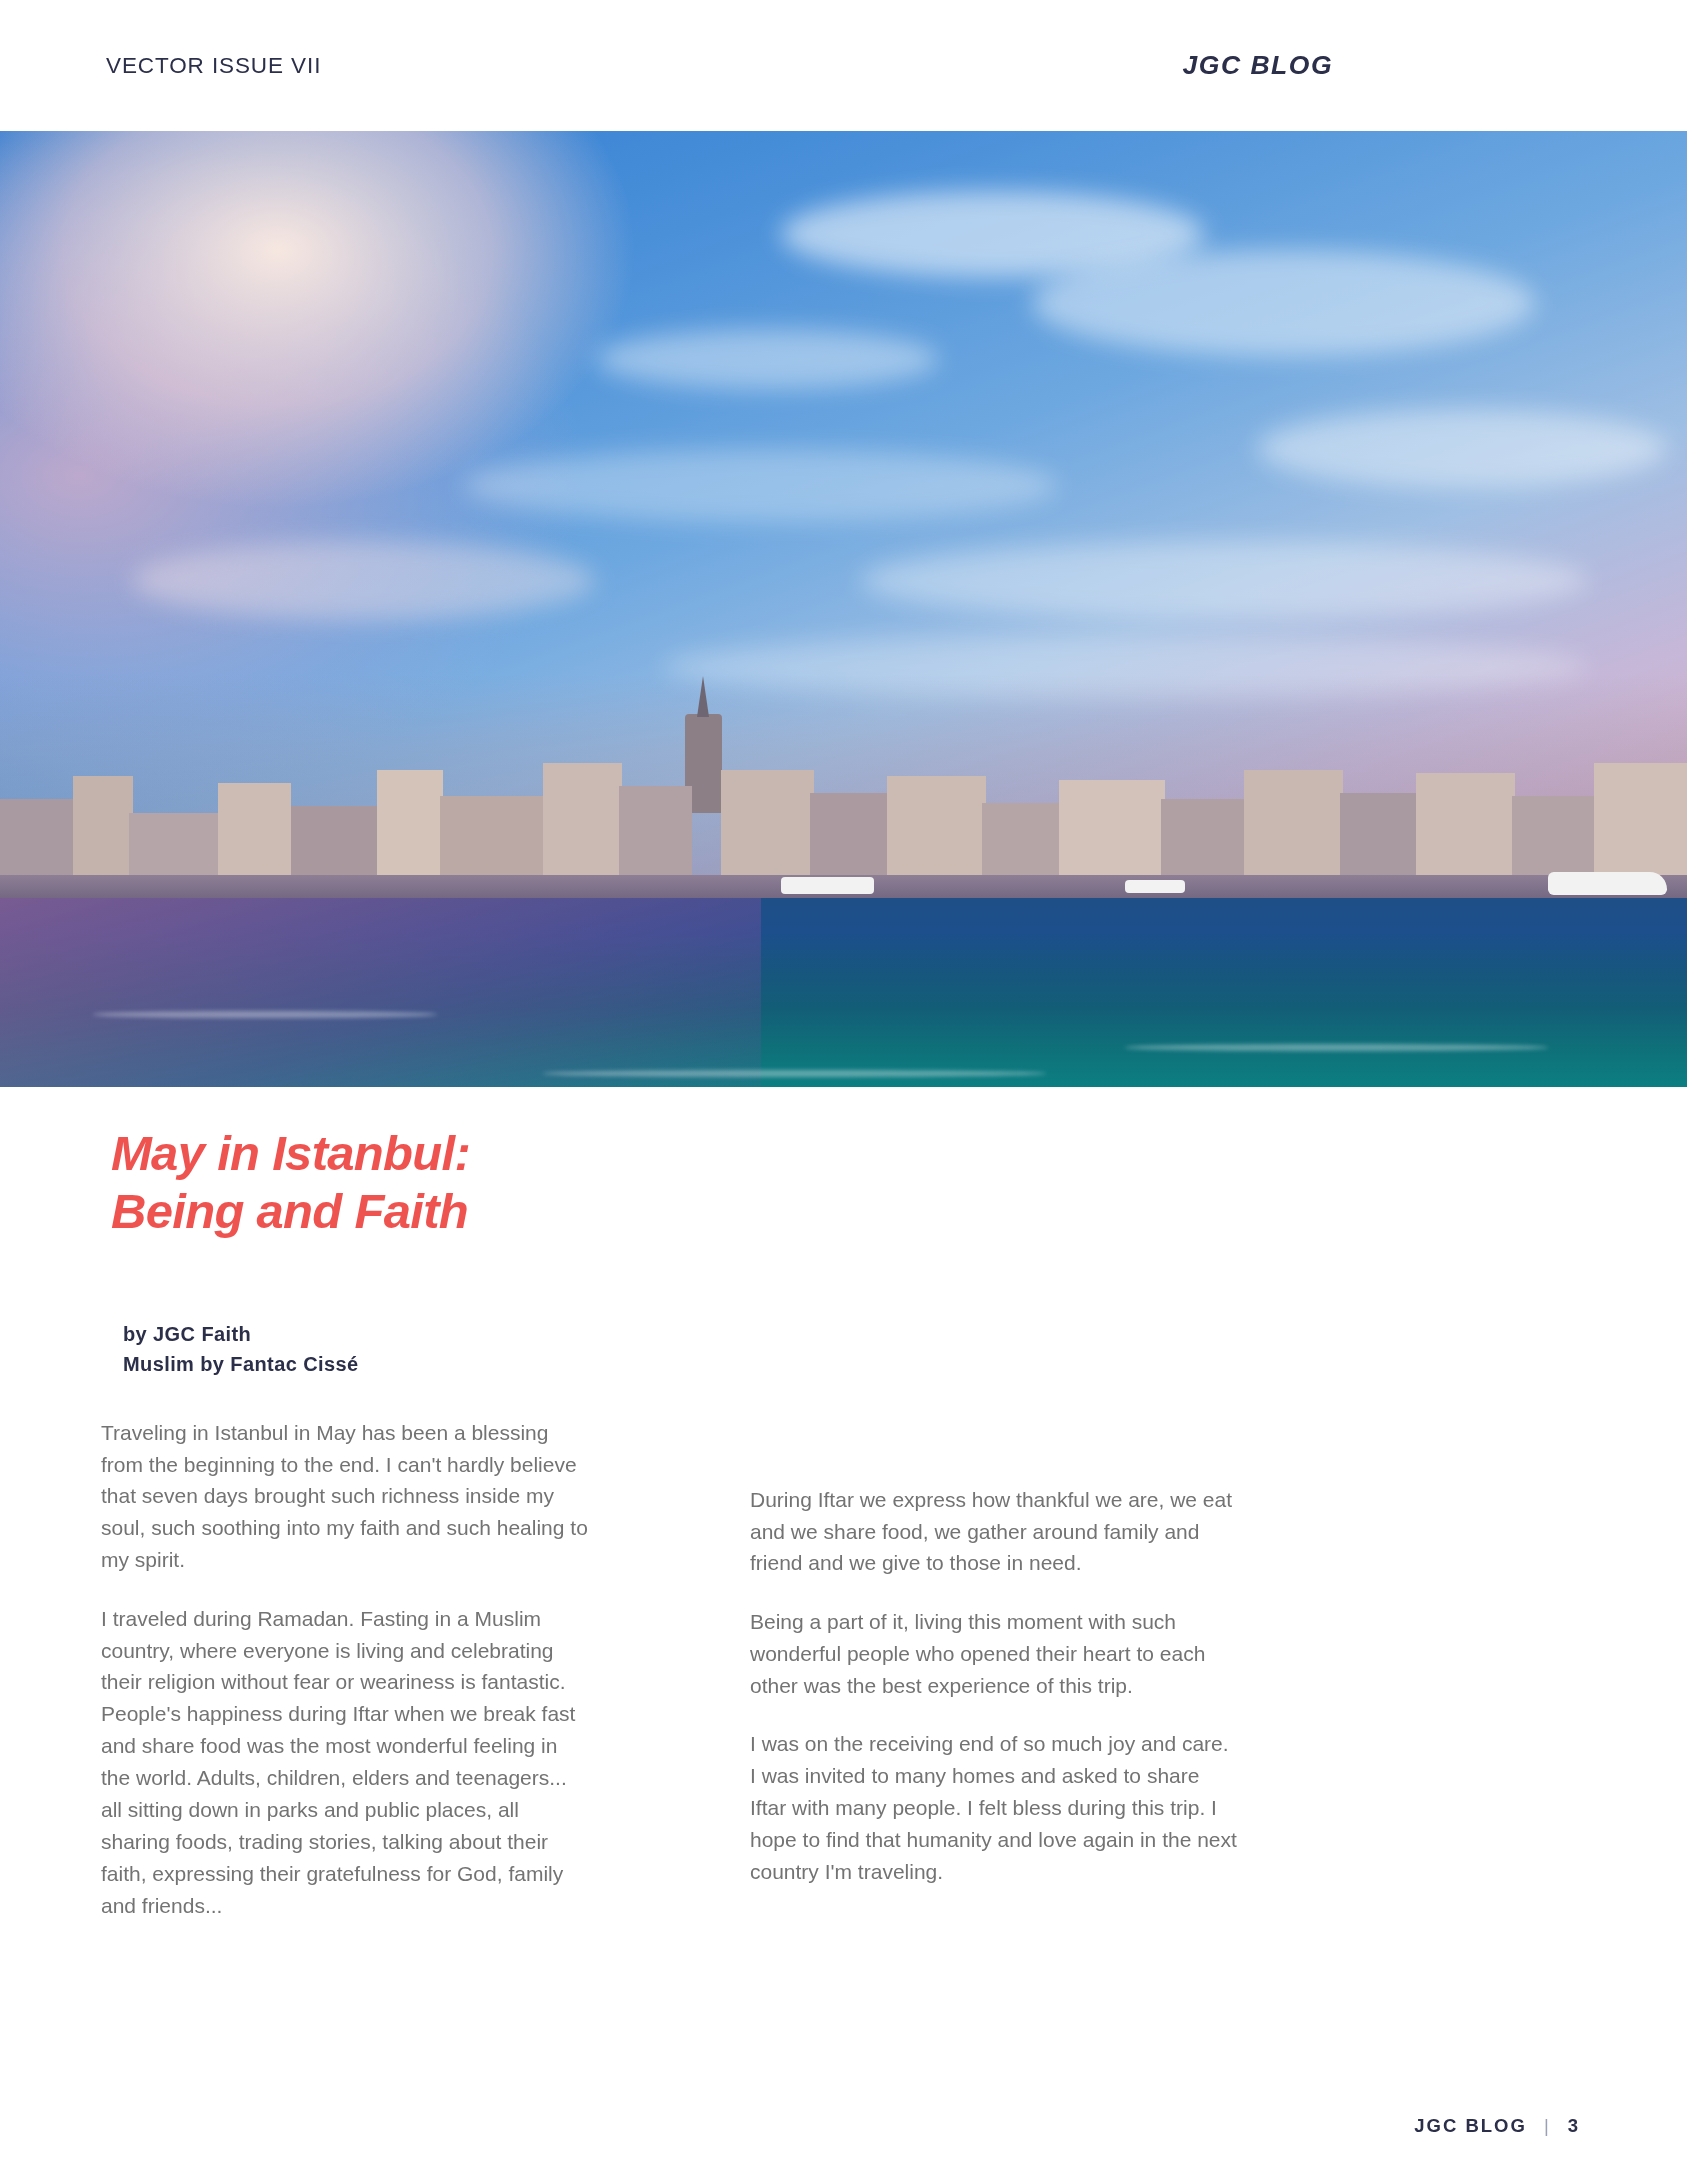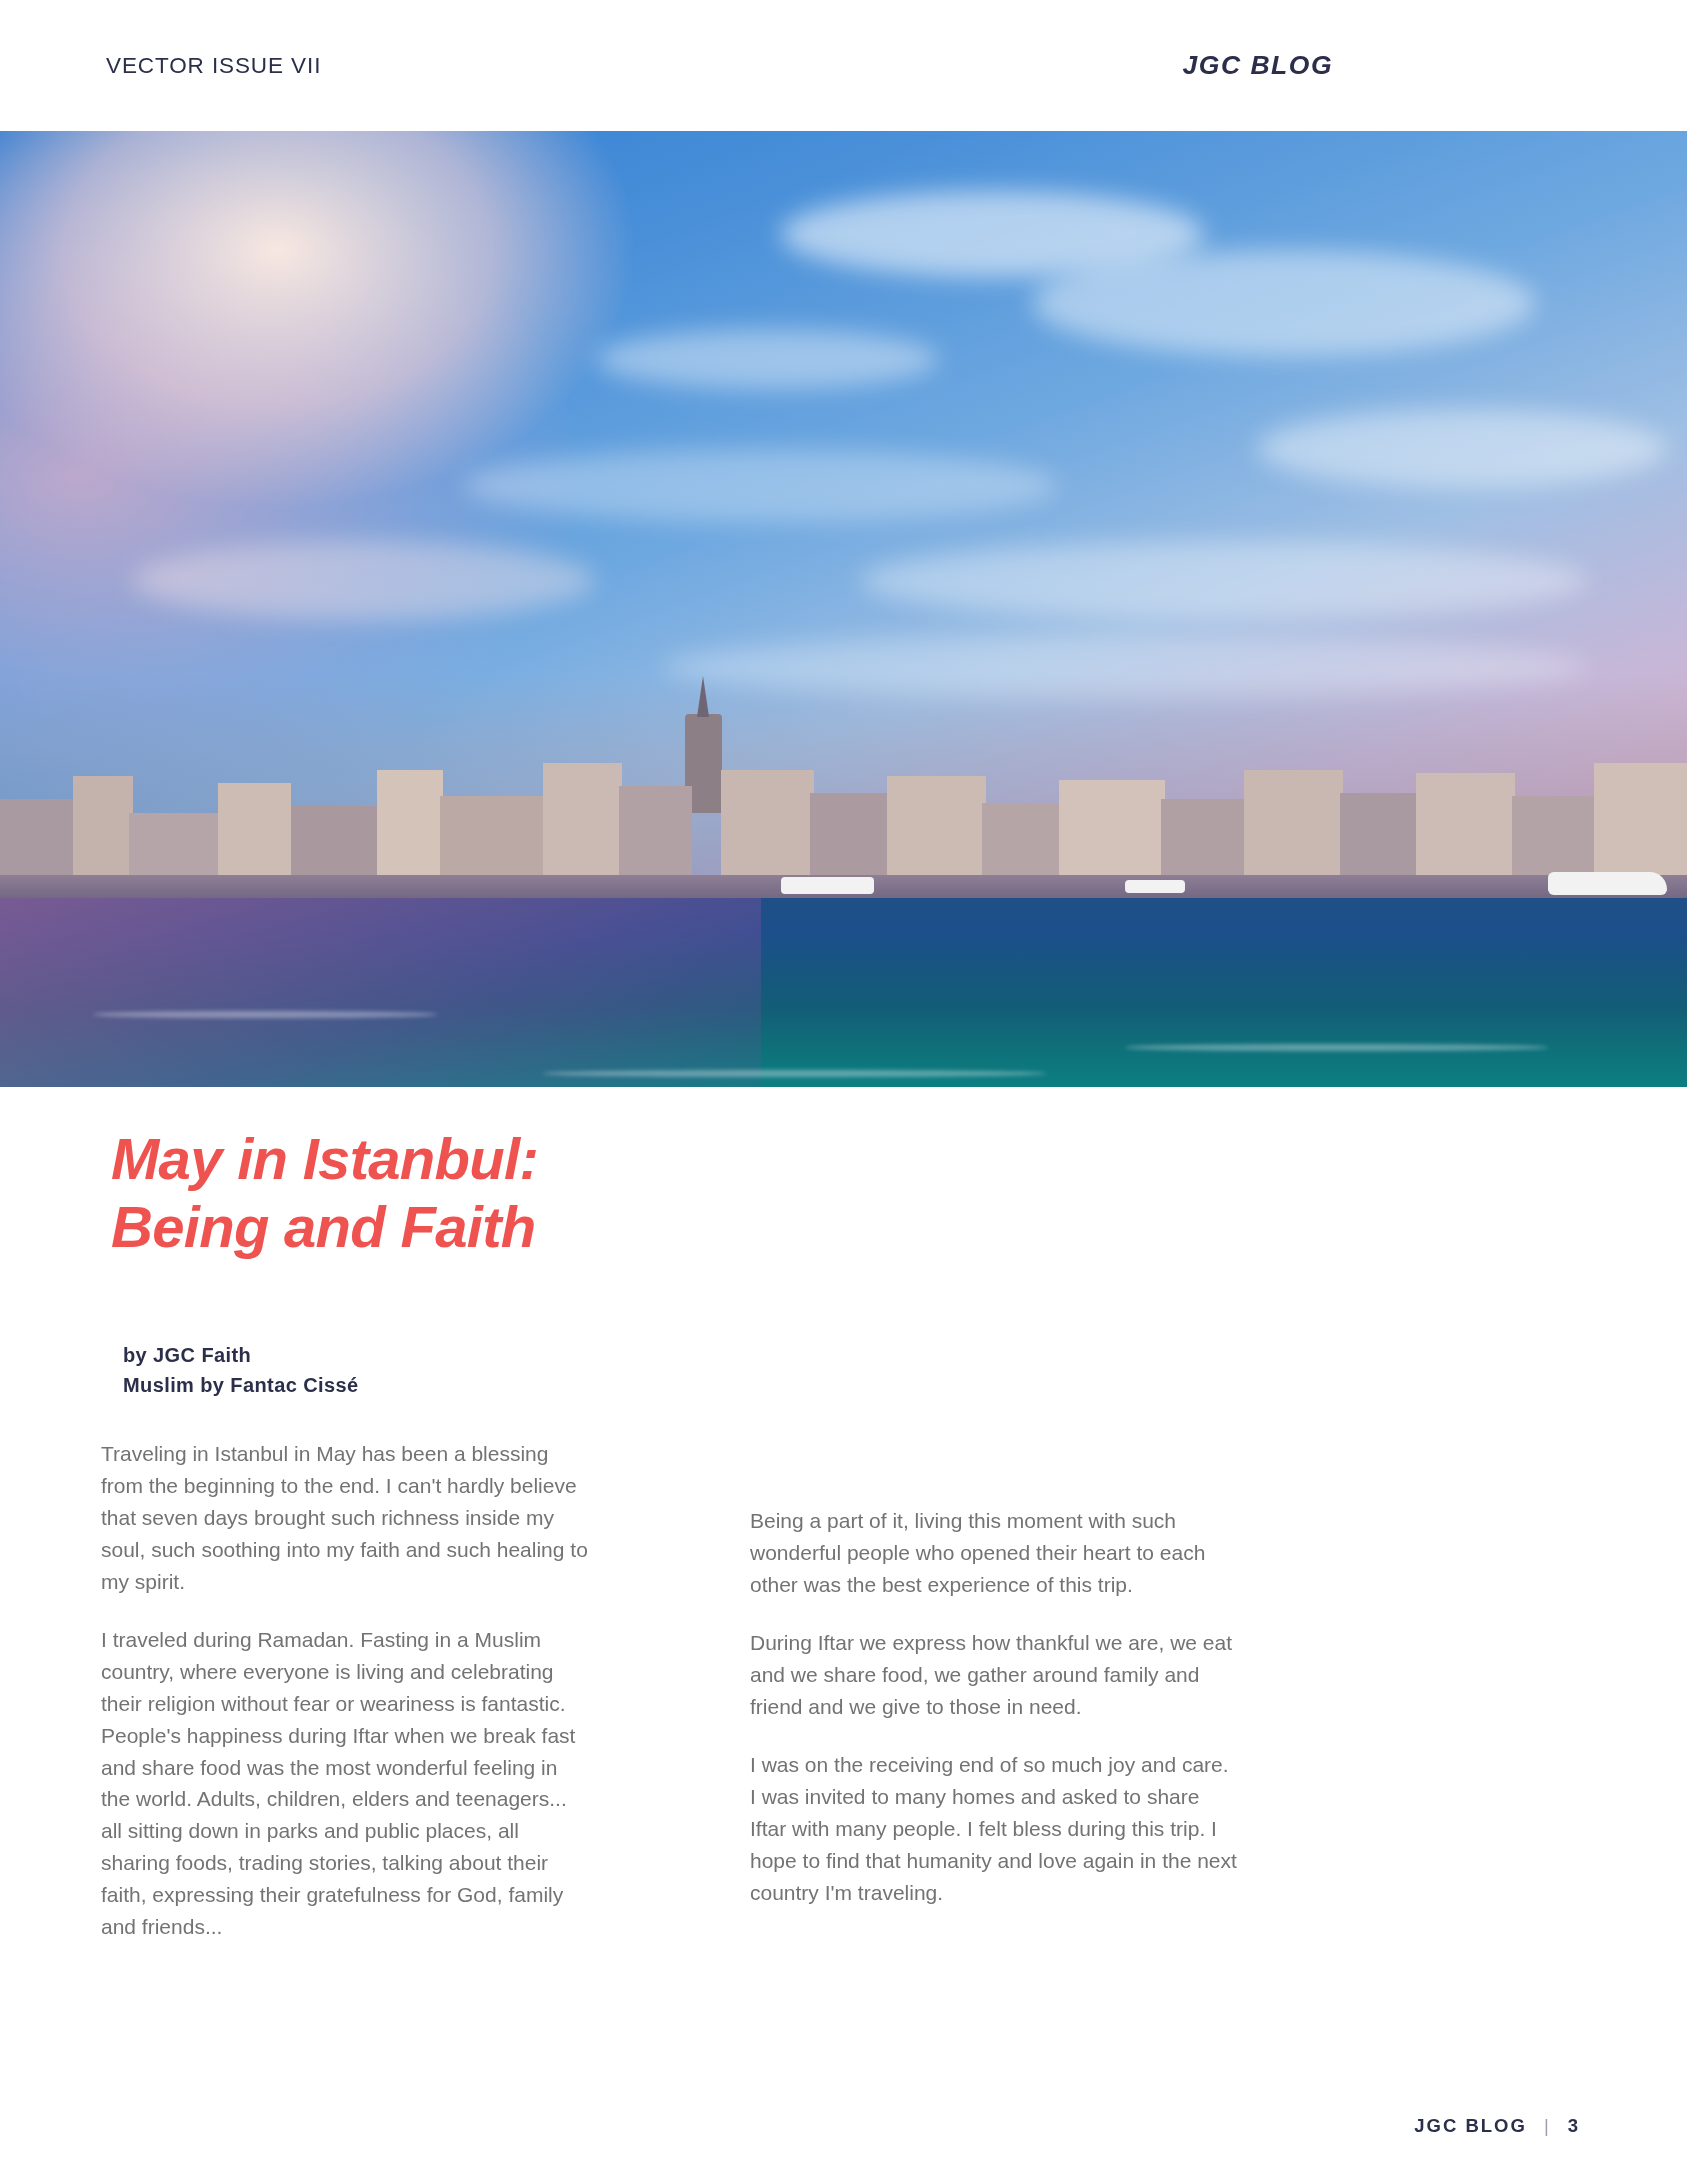--- a/index.html
+++ b/index.html
@@ -147,21 +147,21 @@
   
   .article {
     position: absolute;
     top: 1125px;
     left: 0;
     width: 1687px;
   }
   .title {
     margin: 0 0 0 111px;
     width: 860px;
-    font-size: 58px;
+    font-size: 49px;
     line-height: 1.18;
     font-style: italic;
     font-weight: 700;
     color: #ef5350;
     letter-spacing: -0.7px;
   }
   .byline {
     margin: 78px 0 0 123px;
     font-size: 20px;
     font-weight: 700;
@@ -275,22 +275,22 @@
     <div>Muslim by Fantac Cissé</div>
   </div>
 
   <div class="columns">
     <div class="col col-left">
       <p class="para">Traveling in Istanbul in May has been a blessing from the beginning to the end.
 I can't hardly believe that seven days brought such richness inside my soul, such soothing into my faith and such healing to my spirit.</p>
       <p class="para">I traveled during Ramadan. Fasting in a Muslim country, where everyone is living and celebrating their religion without fear or weariness is fantastic. People's happiness during Iftar when we break fast and share food was the most wonderful feeling in the world. Adults, children, elders and teenagers... all sitting down in parks and public places, all sharing foods, trading stories, talking about their faith, expressing their gratefulness for God, family and friends...</p>
     </div>
     <div class="col col-right">
+      <p class="para">During Iftar we express how thankful we are, we eat and we share food, we gather around family and friend and we give to those in need.</p>
       <p class="para">Being a part of it, living this moment with such wonderful people who opened their heart to each other was the best experience of this trip.</p>
-      <p class="para">During Iftar we express how thankful we are, we eat and we share food, we gather around family and friend and we give to those in need.</p>
       <p class="para">I was on the receiving end of so much joy and care. I was invited to many homes and asked to share Iftar with many people.
 I felt bless during this trip. I hope to find that humanity and love again in the next country I'm traveling.</p>
     </div>
   </div>
 </div>
 
 <div class="page-footer">
   <span>JGC BLOG</span>
   <span class="footer-sep">|</span>
   <span>3</span>

